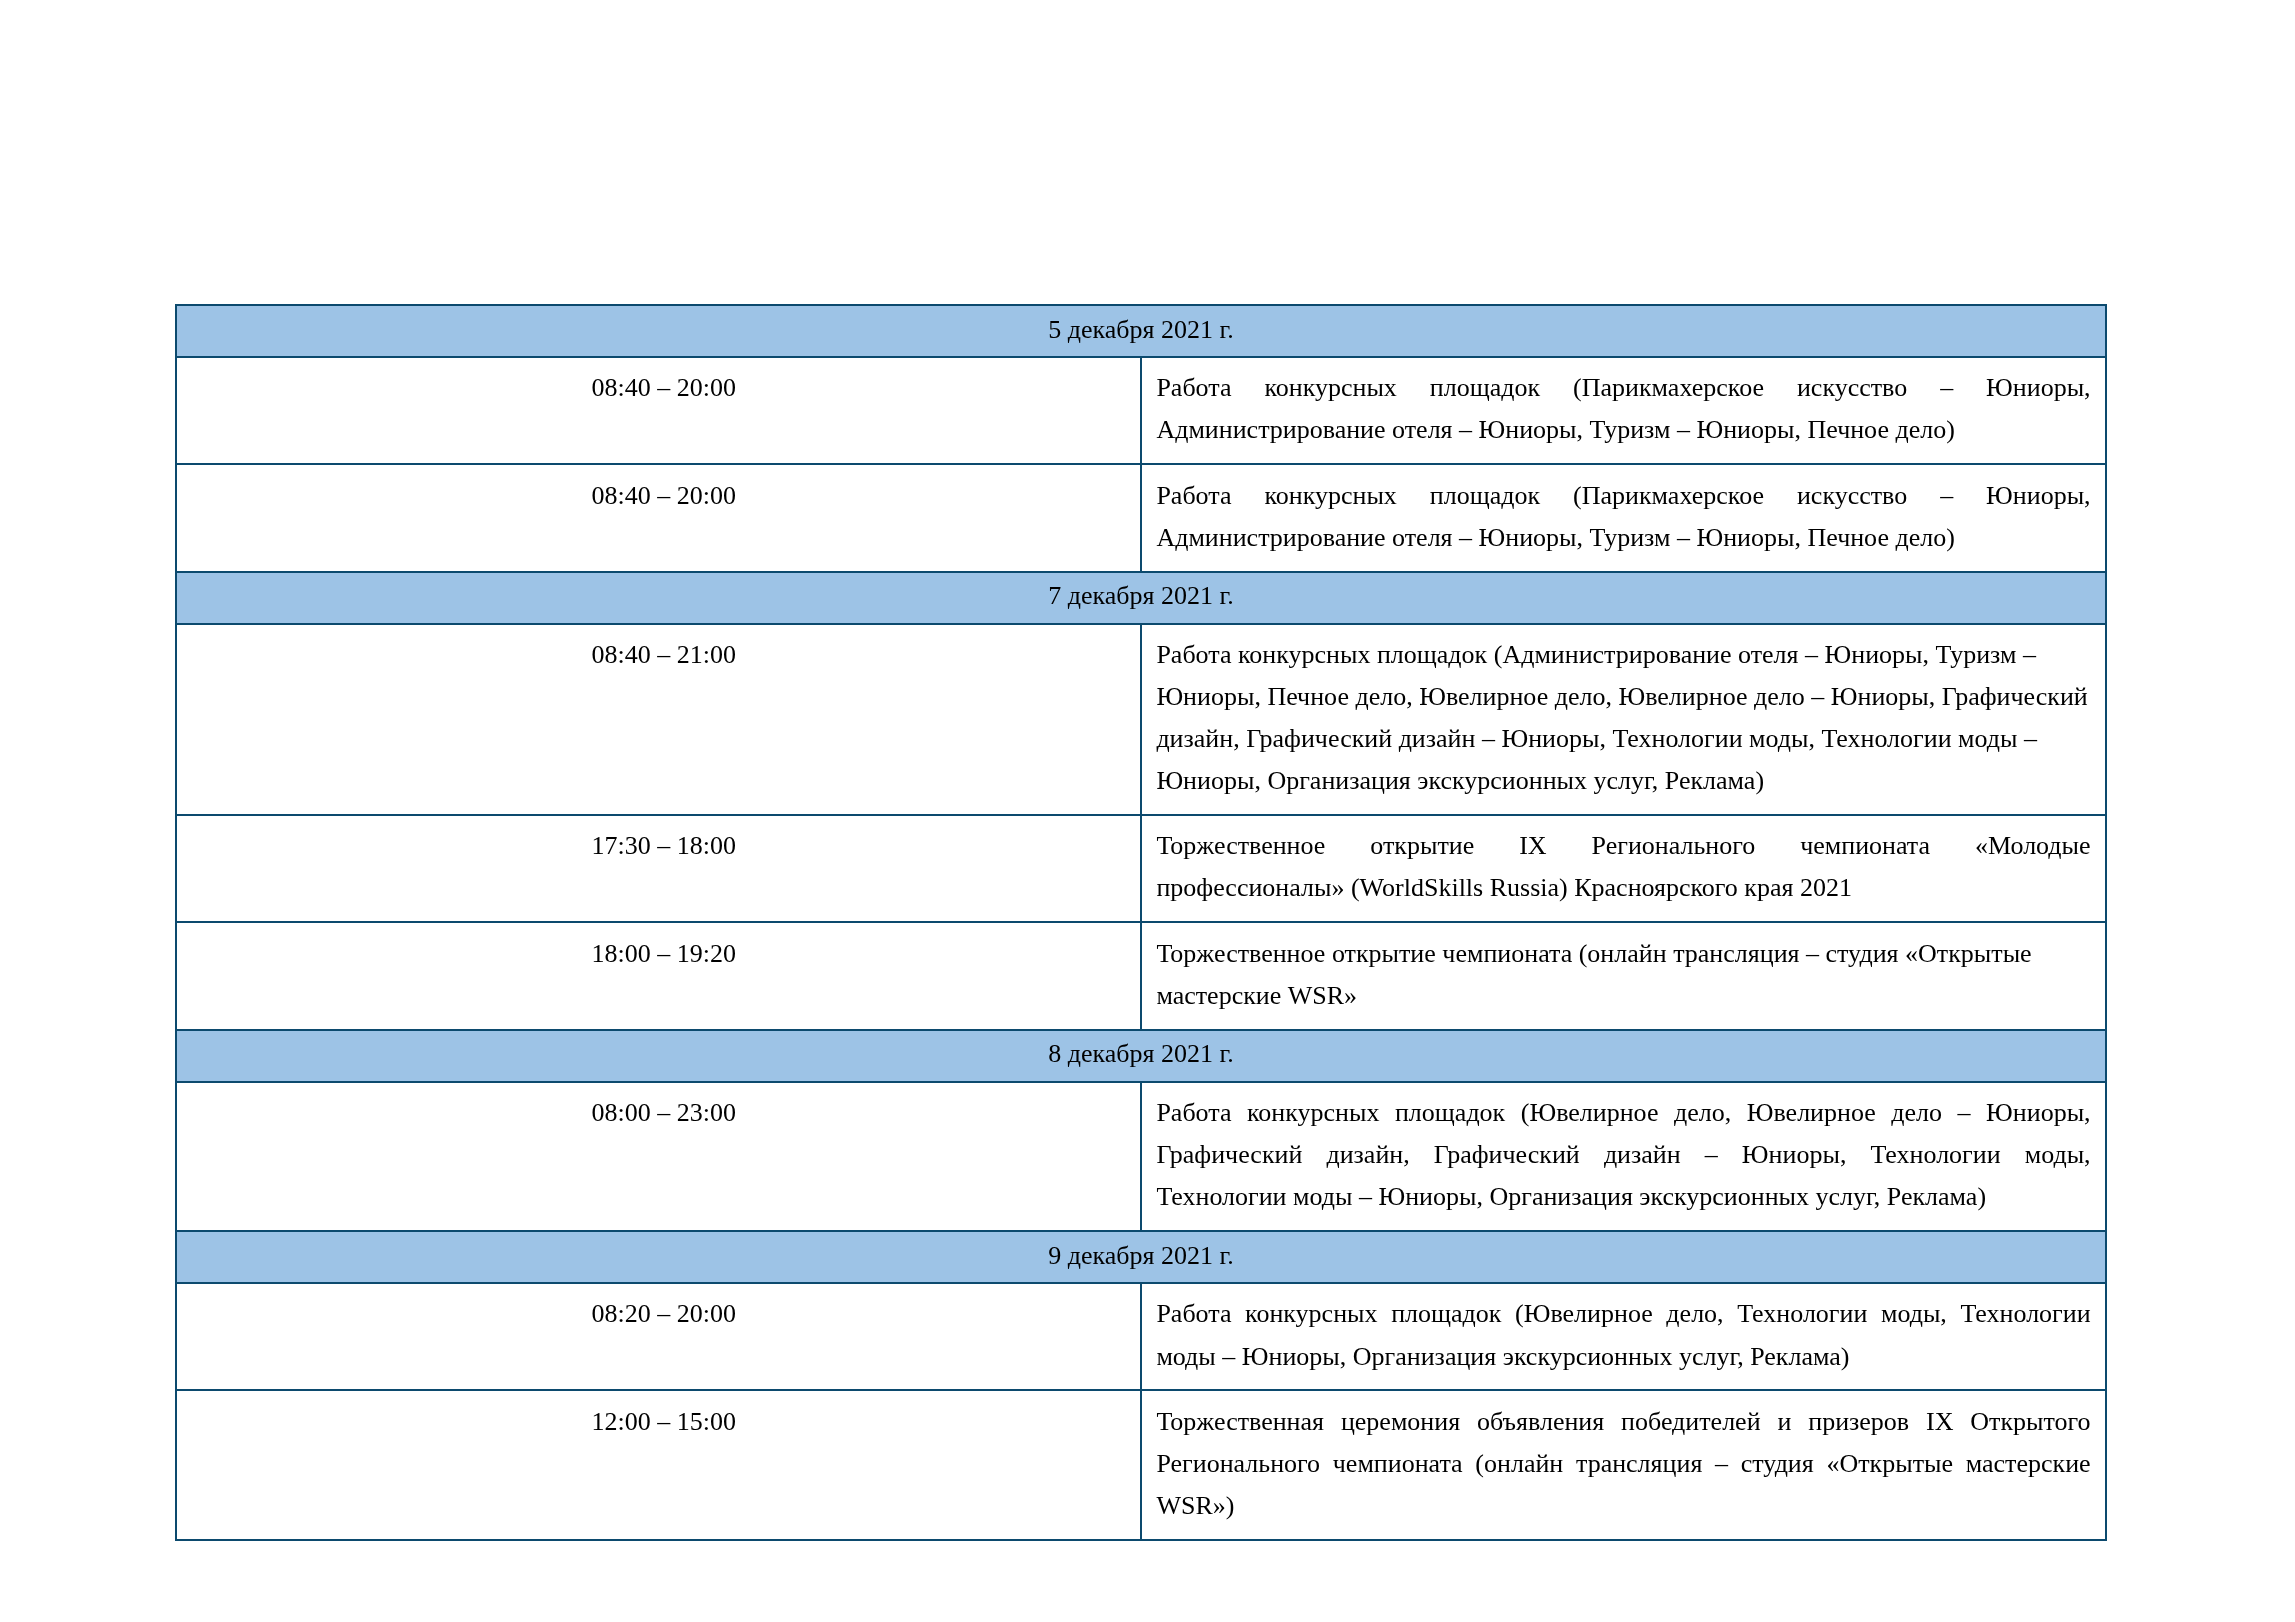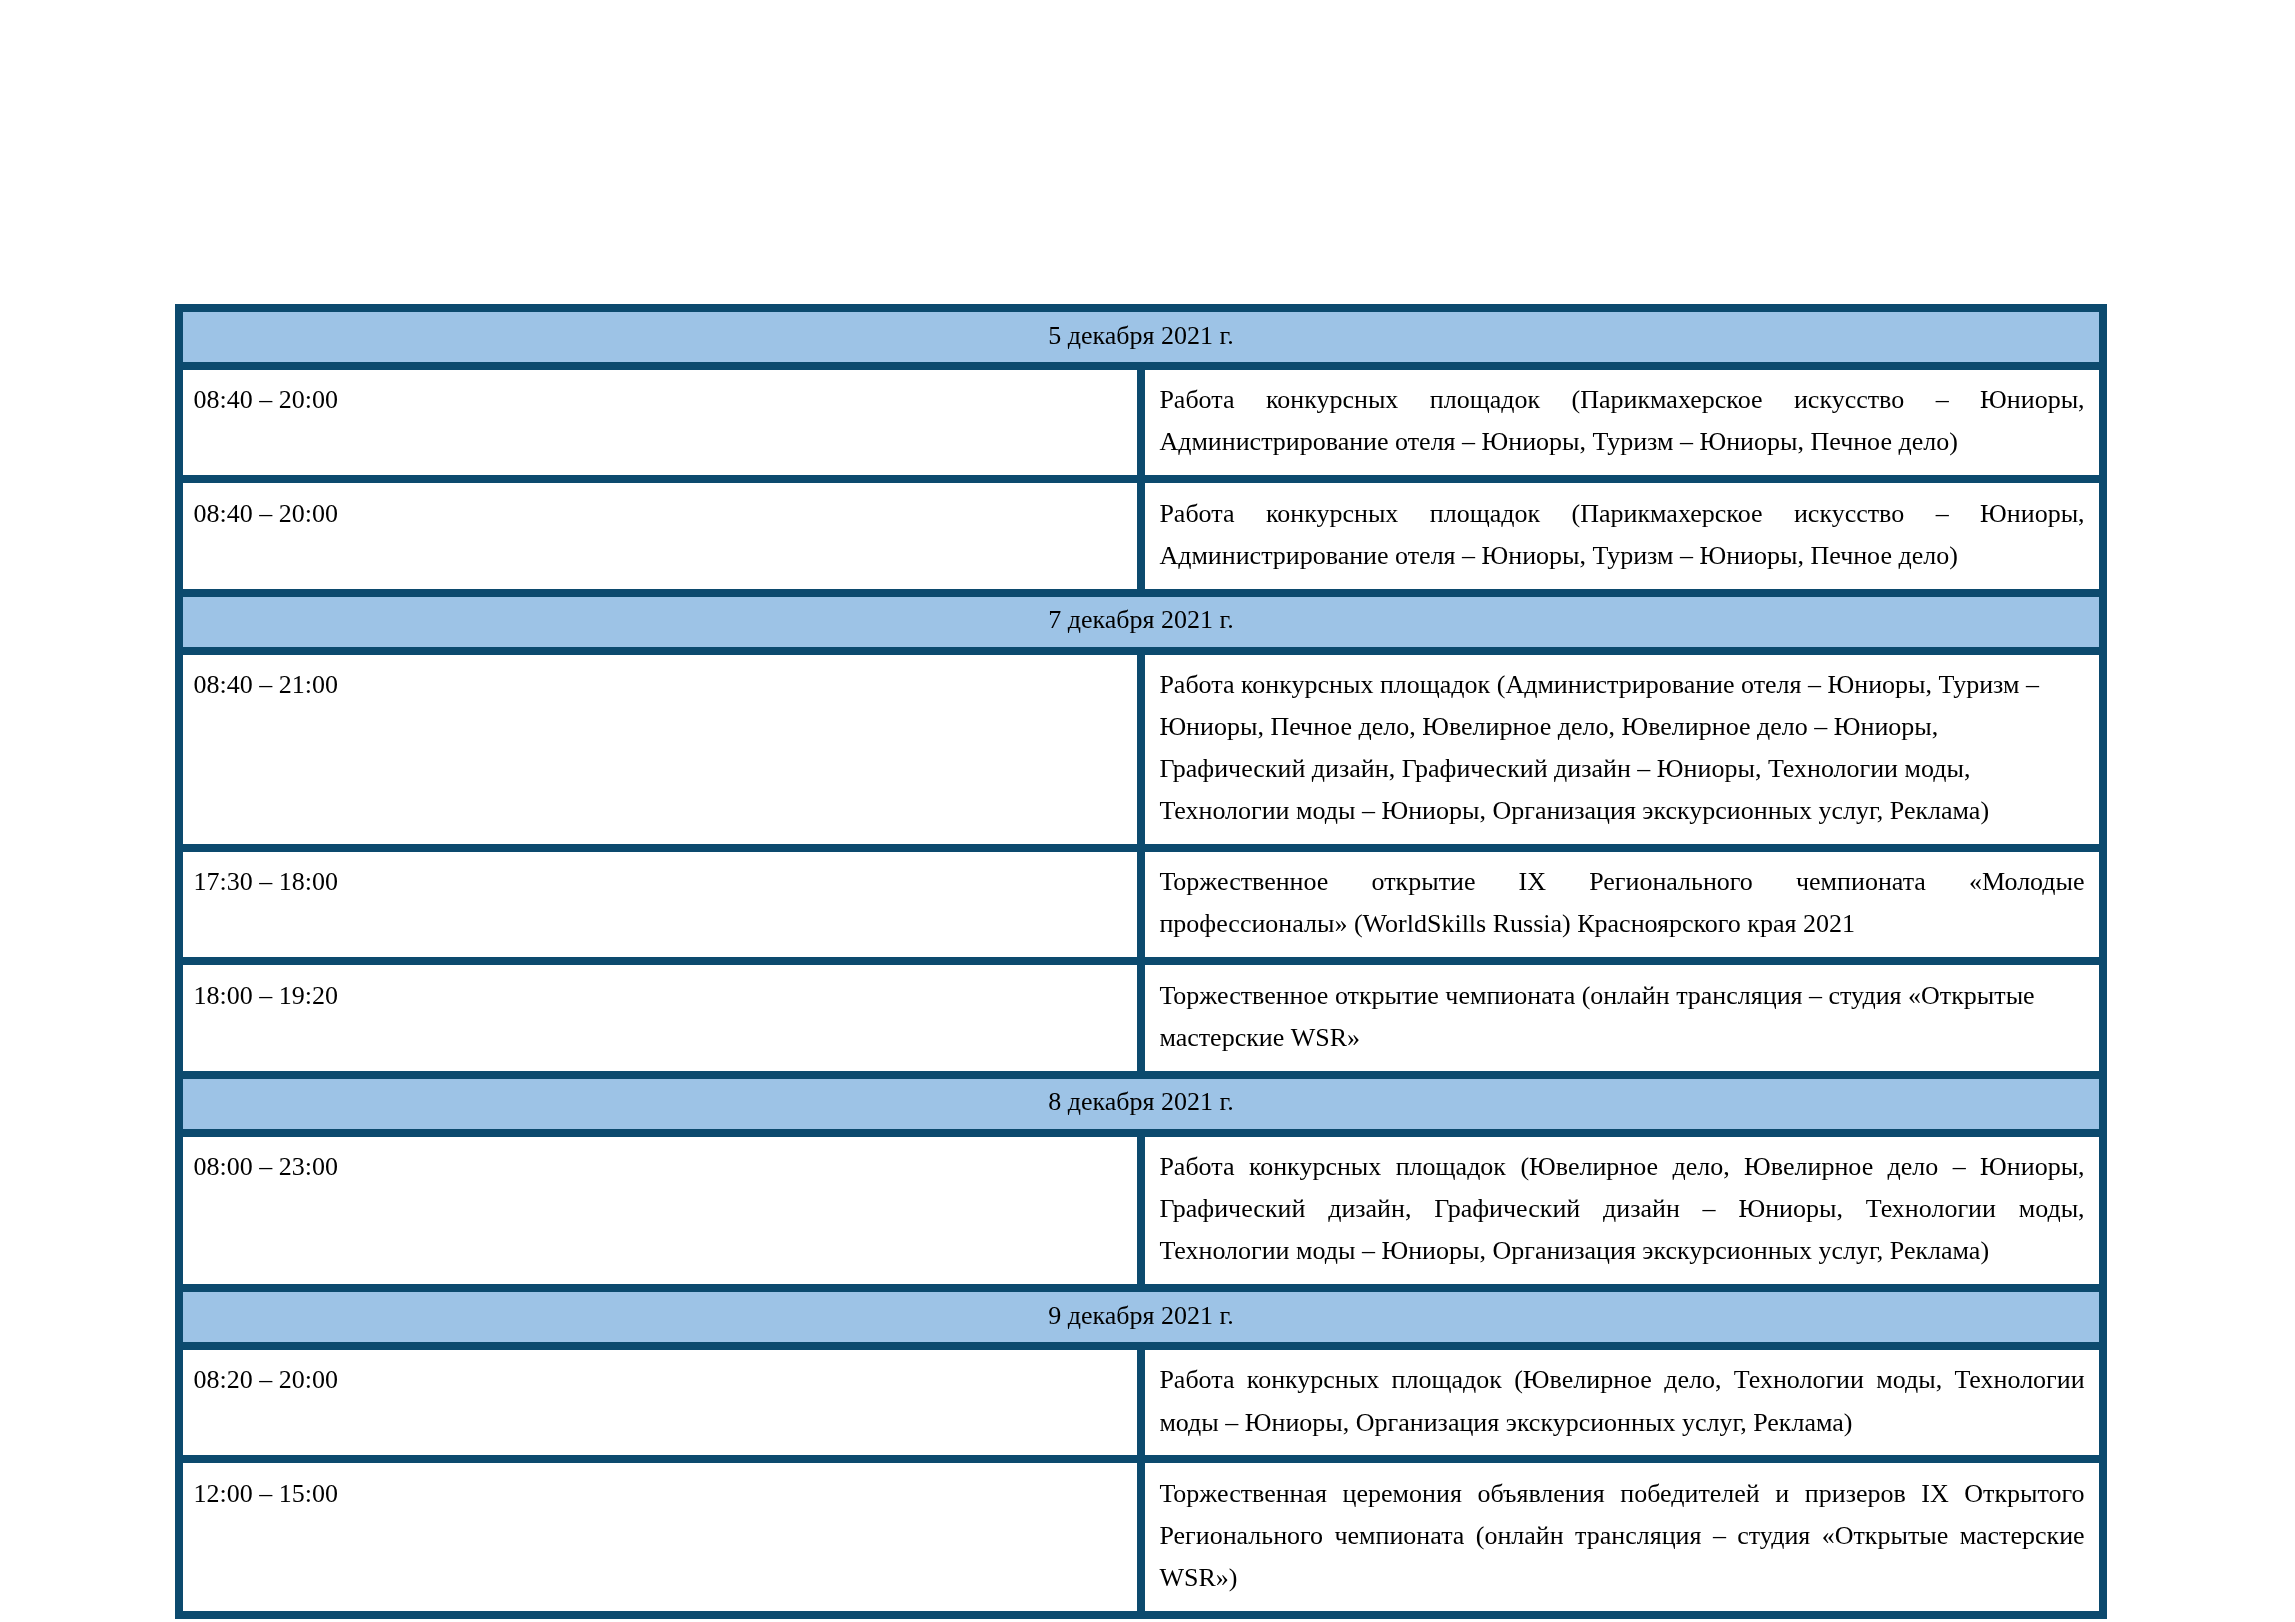--- a/index.html
+++ b/index.html
@@ -42,40 +42,41 @@
   .schedule-table {
     position: absolute;
     left: 175px;
     top: 304px;
     width: 1932px;
     border-collapse: collapse;
     table-layout: fixed;
     font-size: 26px;
   }
   .schedule-table td {
-    border: 8px solid #0c4a6e;
+    border: 2px solid #0c4a6e;
     vertical-align: top;
     padding: 0;
   }
 
   
   tr.date-row td {
     background: #9dc3e6;
     text-align: center;
     padding: 8.5px 6.5px 11px 6.5px;
     line-height: 1.18;
     font-size: 26px;
   }
 
   
   tr.event-row td.time-cell {
     width: 463px;
     padding: 9.2px 0 11.8px 10.5px;
     line-height: 1.62;
     white-space: nowrap;
+    text-align: center;
   }
   tr.event-row td.desc-cell {
     padding: 9.2px 14.4px 11.8px 14.4px;
     line-height: 1.62;
     text-align: justify;
     text-justify: inter-word;
     hyphens: none;
   }
   tr.event-row td.desc-cell.align-left {
     text-align: left;

